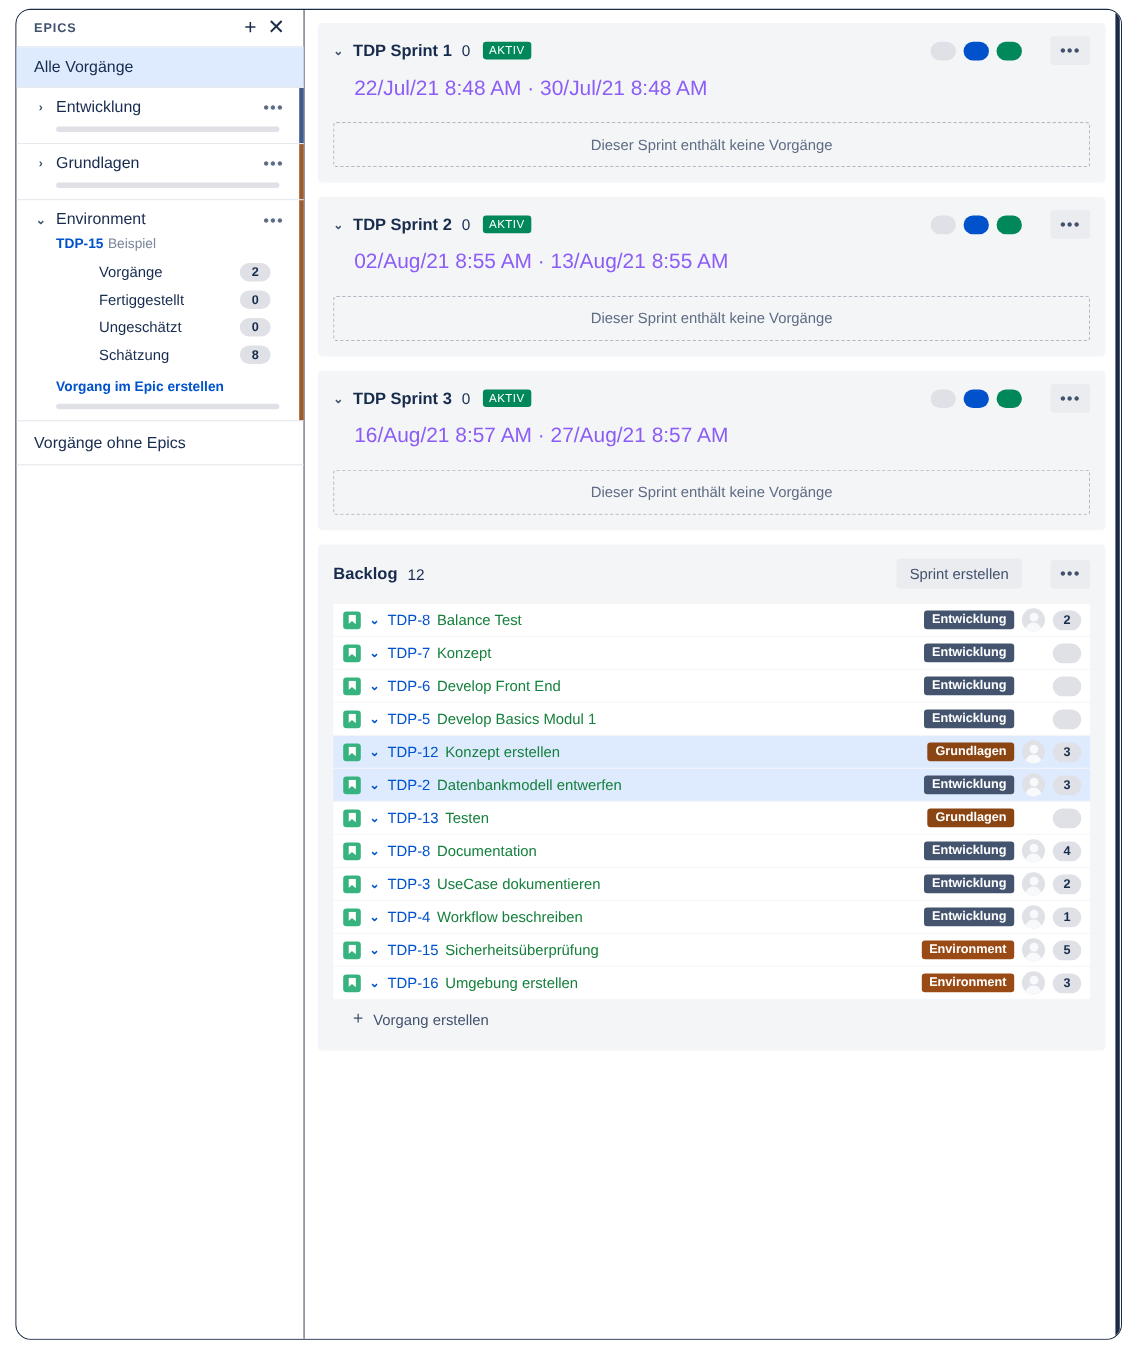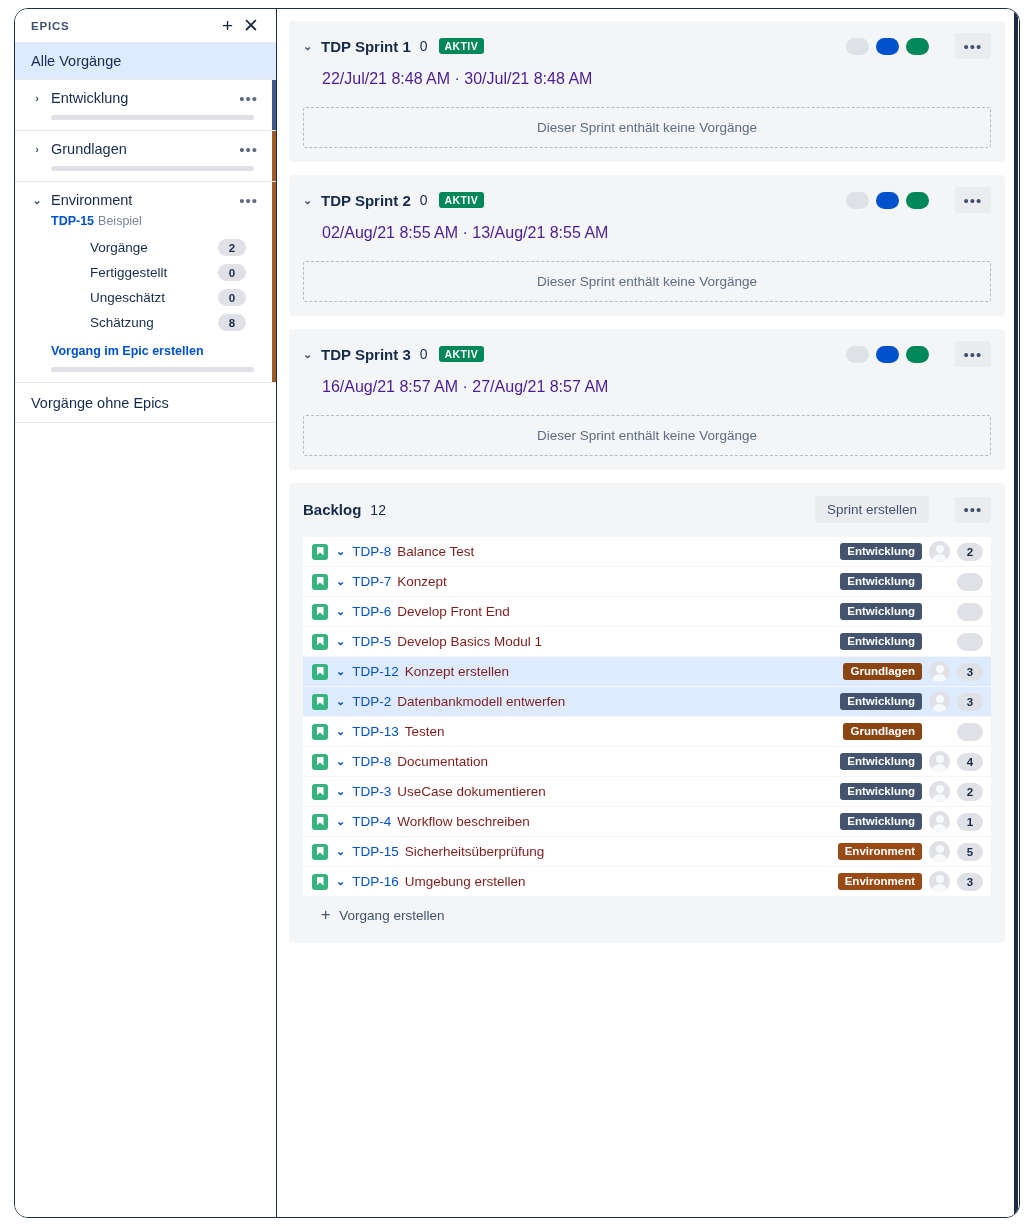--- a/index.html
+++ b/index.html
@@ -137,37 +137,37 @@
     width: 18px; cursor: pointer;
   }
   .sprint-name {
     font-size: 15px; font-weight: bold; color: #172B4D;
   }
   .sprint-count {
     font-size: 14px; color: #172B4D; padding-left: 9px;
   }
   .aktiv-badge {
     background: #00875A; color: #ffffff;
-    font-size: 10.5px; font-weight: bold; letter-spacing: .4px;
+    font-size: 10.5px; font-weight: normal; letter-spacing: .4px;
     padding: 2px 6px 2px 6px;
     border-radius: 3px;
     margin-left: 11px;
   }
   .sprint-spacer { flex: 1; }
   .dots-group { display: flex; align-items: center; gap: 7px; }
   .dot { width: 23px; height: 17px; border-radius: 9px; }
   .more-btn {
     background: #ebecf0; border-radius: 3px;
     width: 36px; height: 26px;
     display: flex; align-items: center; justify-content: center;
     color: #42526E; font-size: 15px; letter-spacing: 1px;
     margin-left: 26px; cursor: pointer; line-height: 1;
   }
   .sprint-dates {
-    font-size: 16px; color: #4c1d95;
+    font-size: 19px; color: #8b5cf6;
     margin: 11px 0 0 19px;
   }
   .empty-sprint {
     margin-top: 19px;
     border: 1px dashed #b3bac5;
     border-radius: 3px;
     height: 41px;
     display: flex; align-items: center; justify-content: center;
     font-size: 13.5px; color: #5E6C84;
   }
@@ -213,21 +213,21 @@
   }
   .issue-chev {
     color: #0052CC; font-size: 11px; font-weight: bold;
     padding: 0 7px 0 8px; cursor: pointer;
   }
   .issue-key {
     color: #0052CC; font-size: 13.5px;
     text-decoration: none; cursor: pointer;
   }
   .issue-summary {
-    color: #7f1d1d; font-size: 13.5px;
+    color: #15803d; font-size: 13.5px;
     padding-left: 6px;
   }
   .issue-spacer { flex: 1; }
   .epic-tag {
     color: #ffffff; font-size: 11.5px; font-weight: bold;
     border-radius: 3px;
     padding: 2px 7px 3px 7px;
     white-space: nowrap;
   }
   .avatar {

